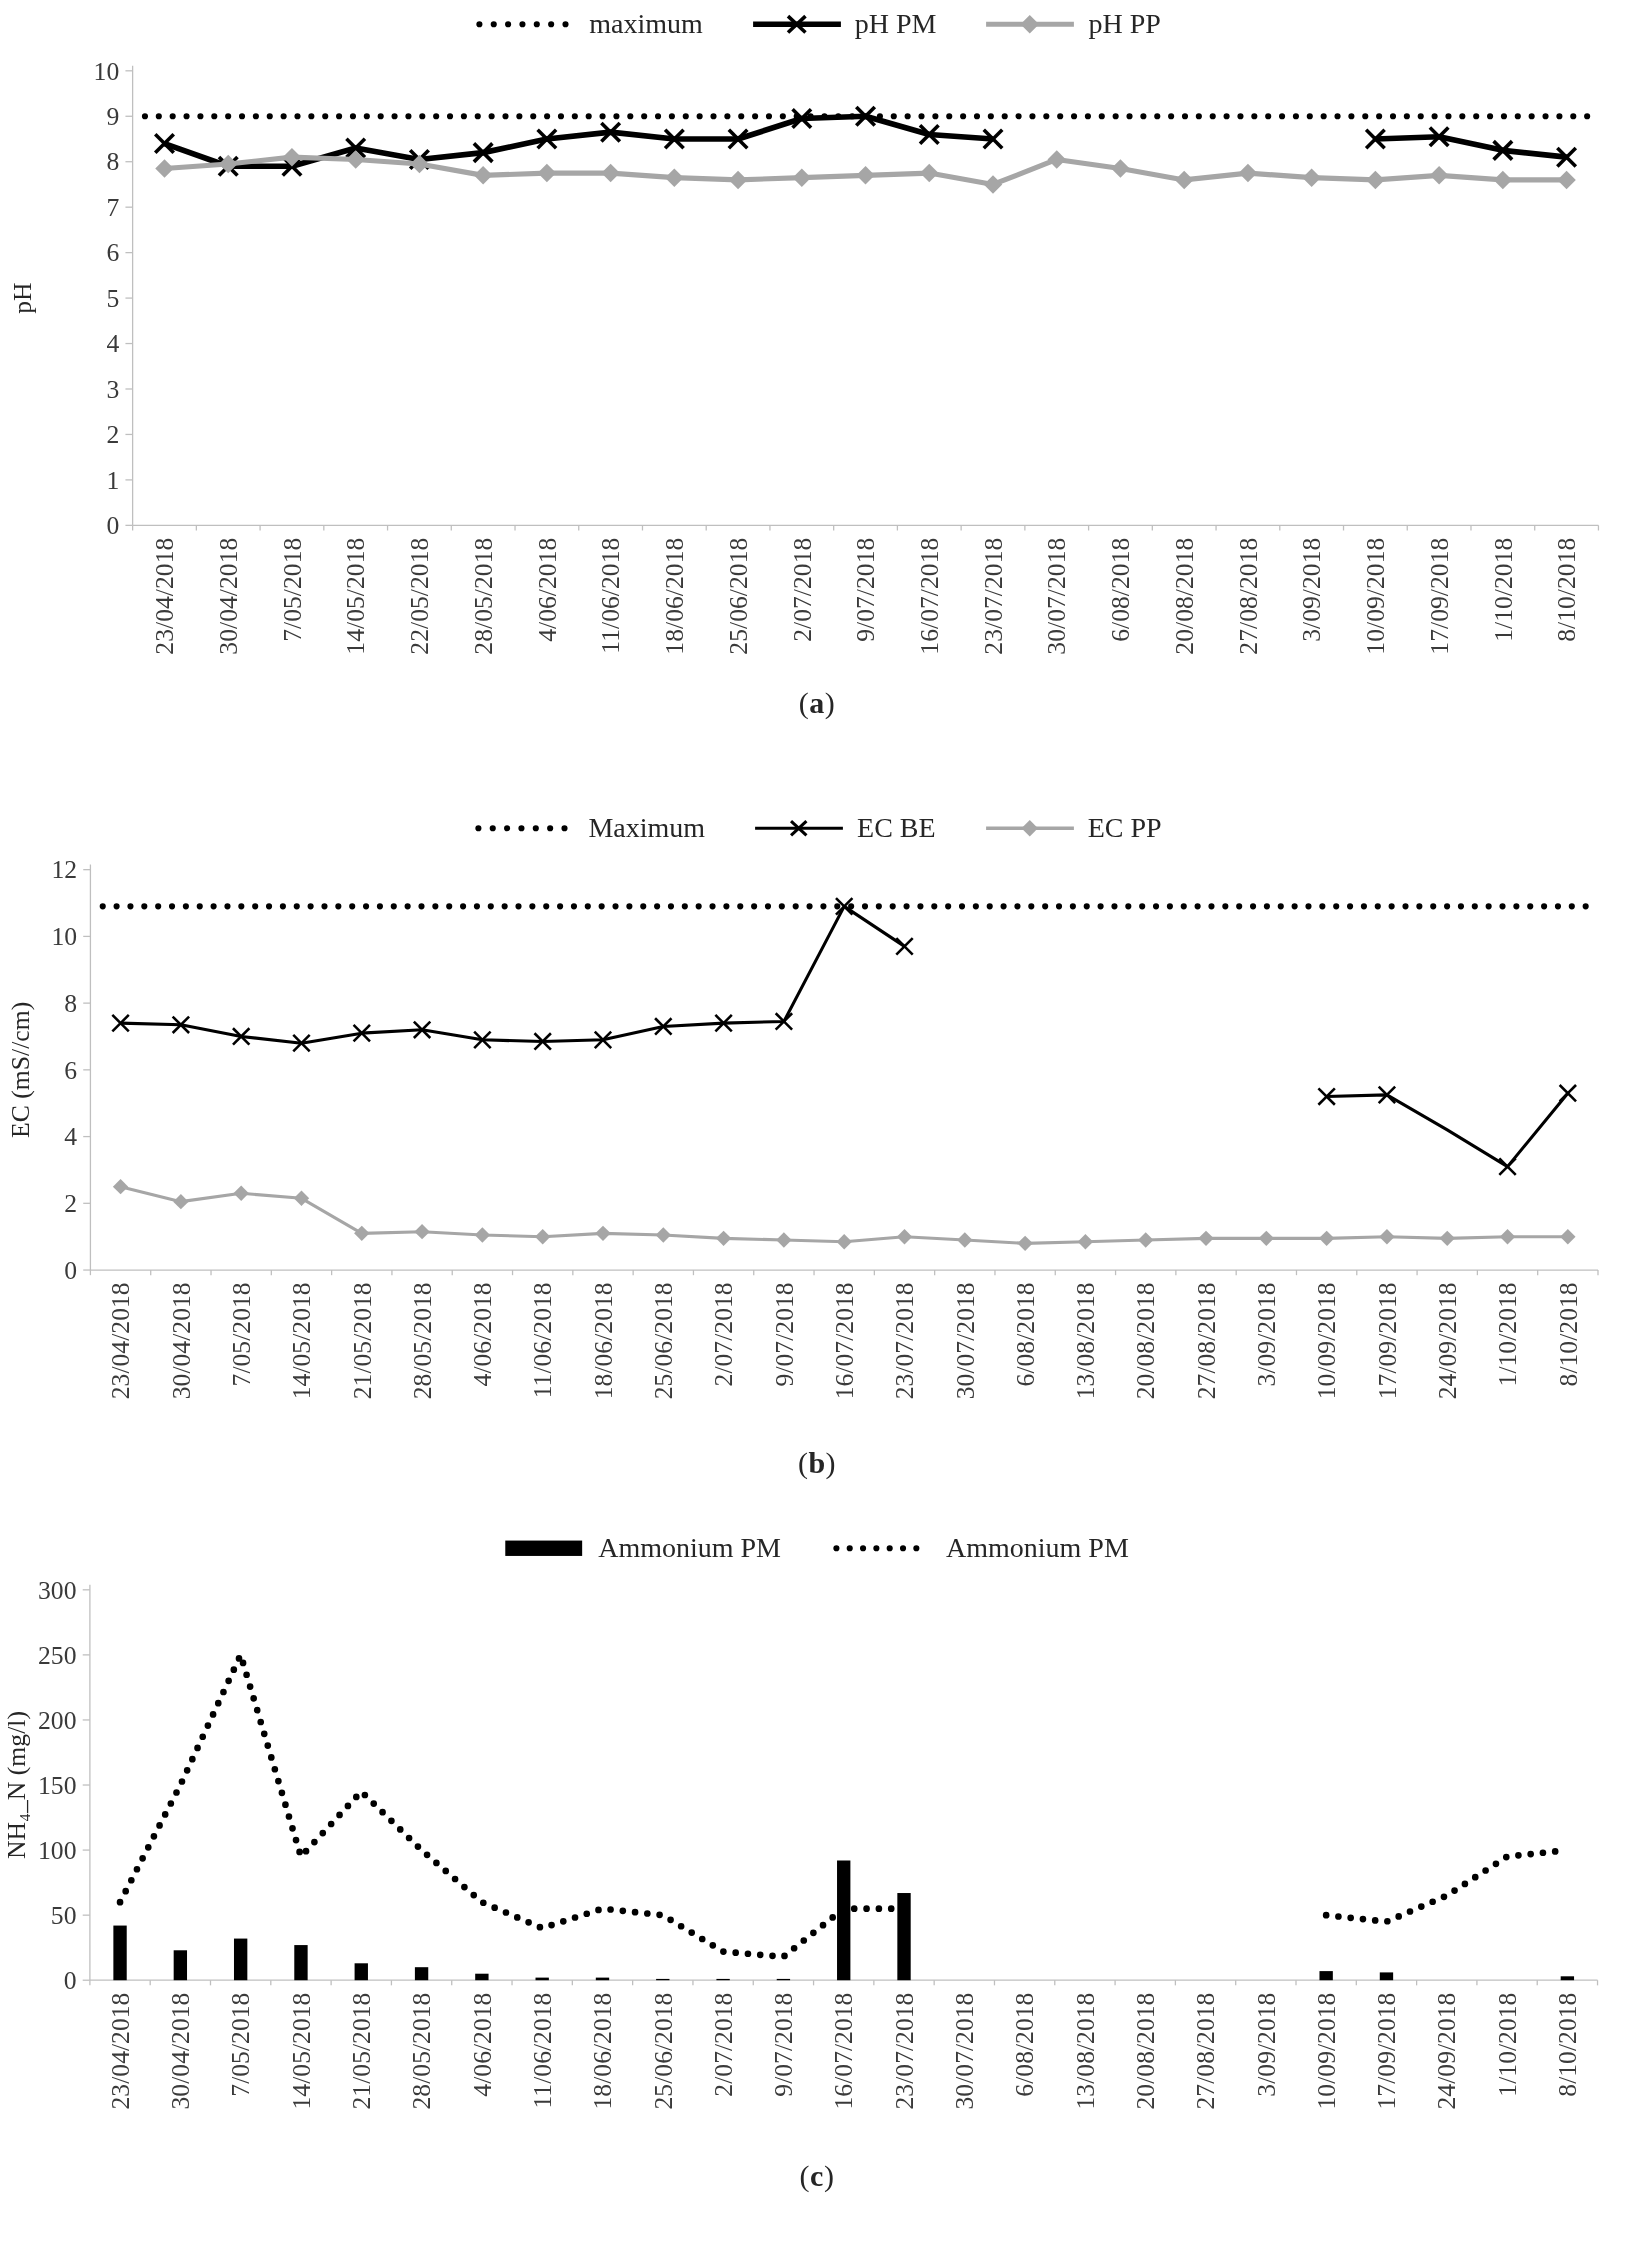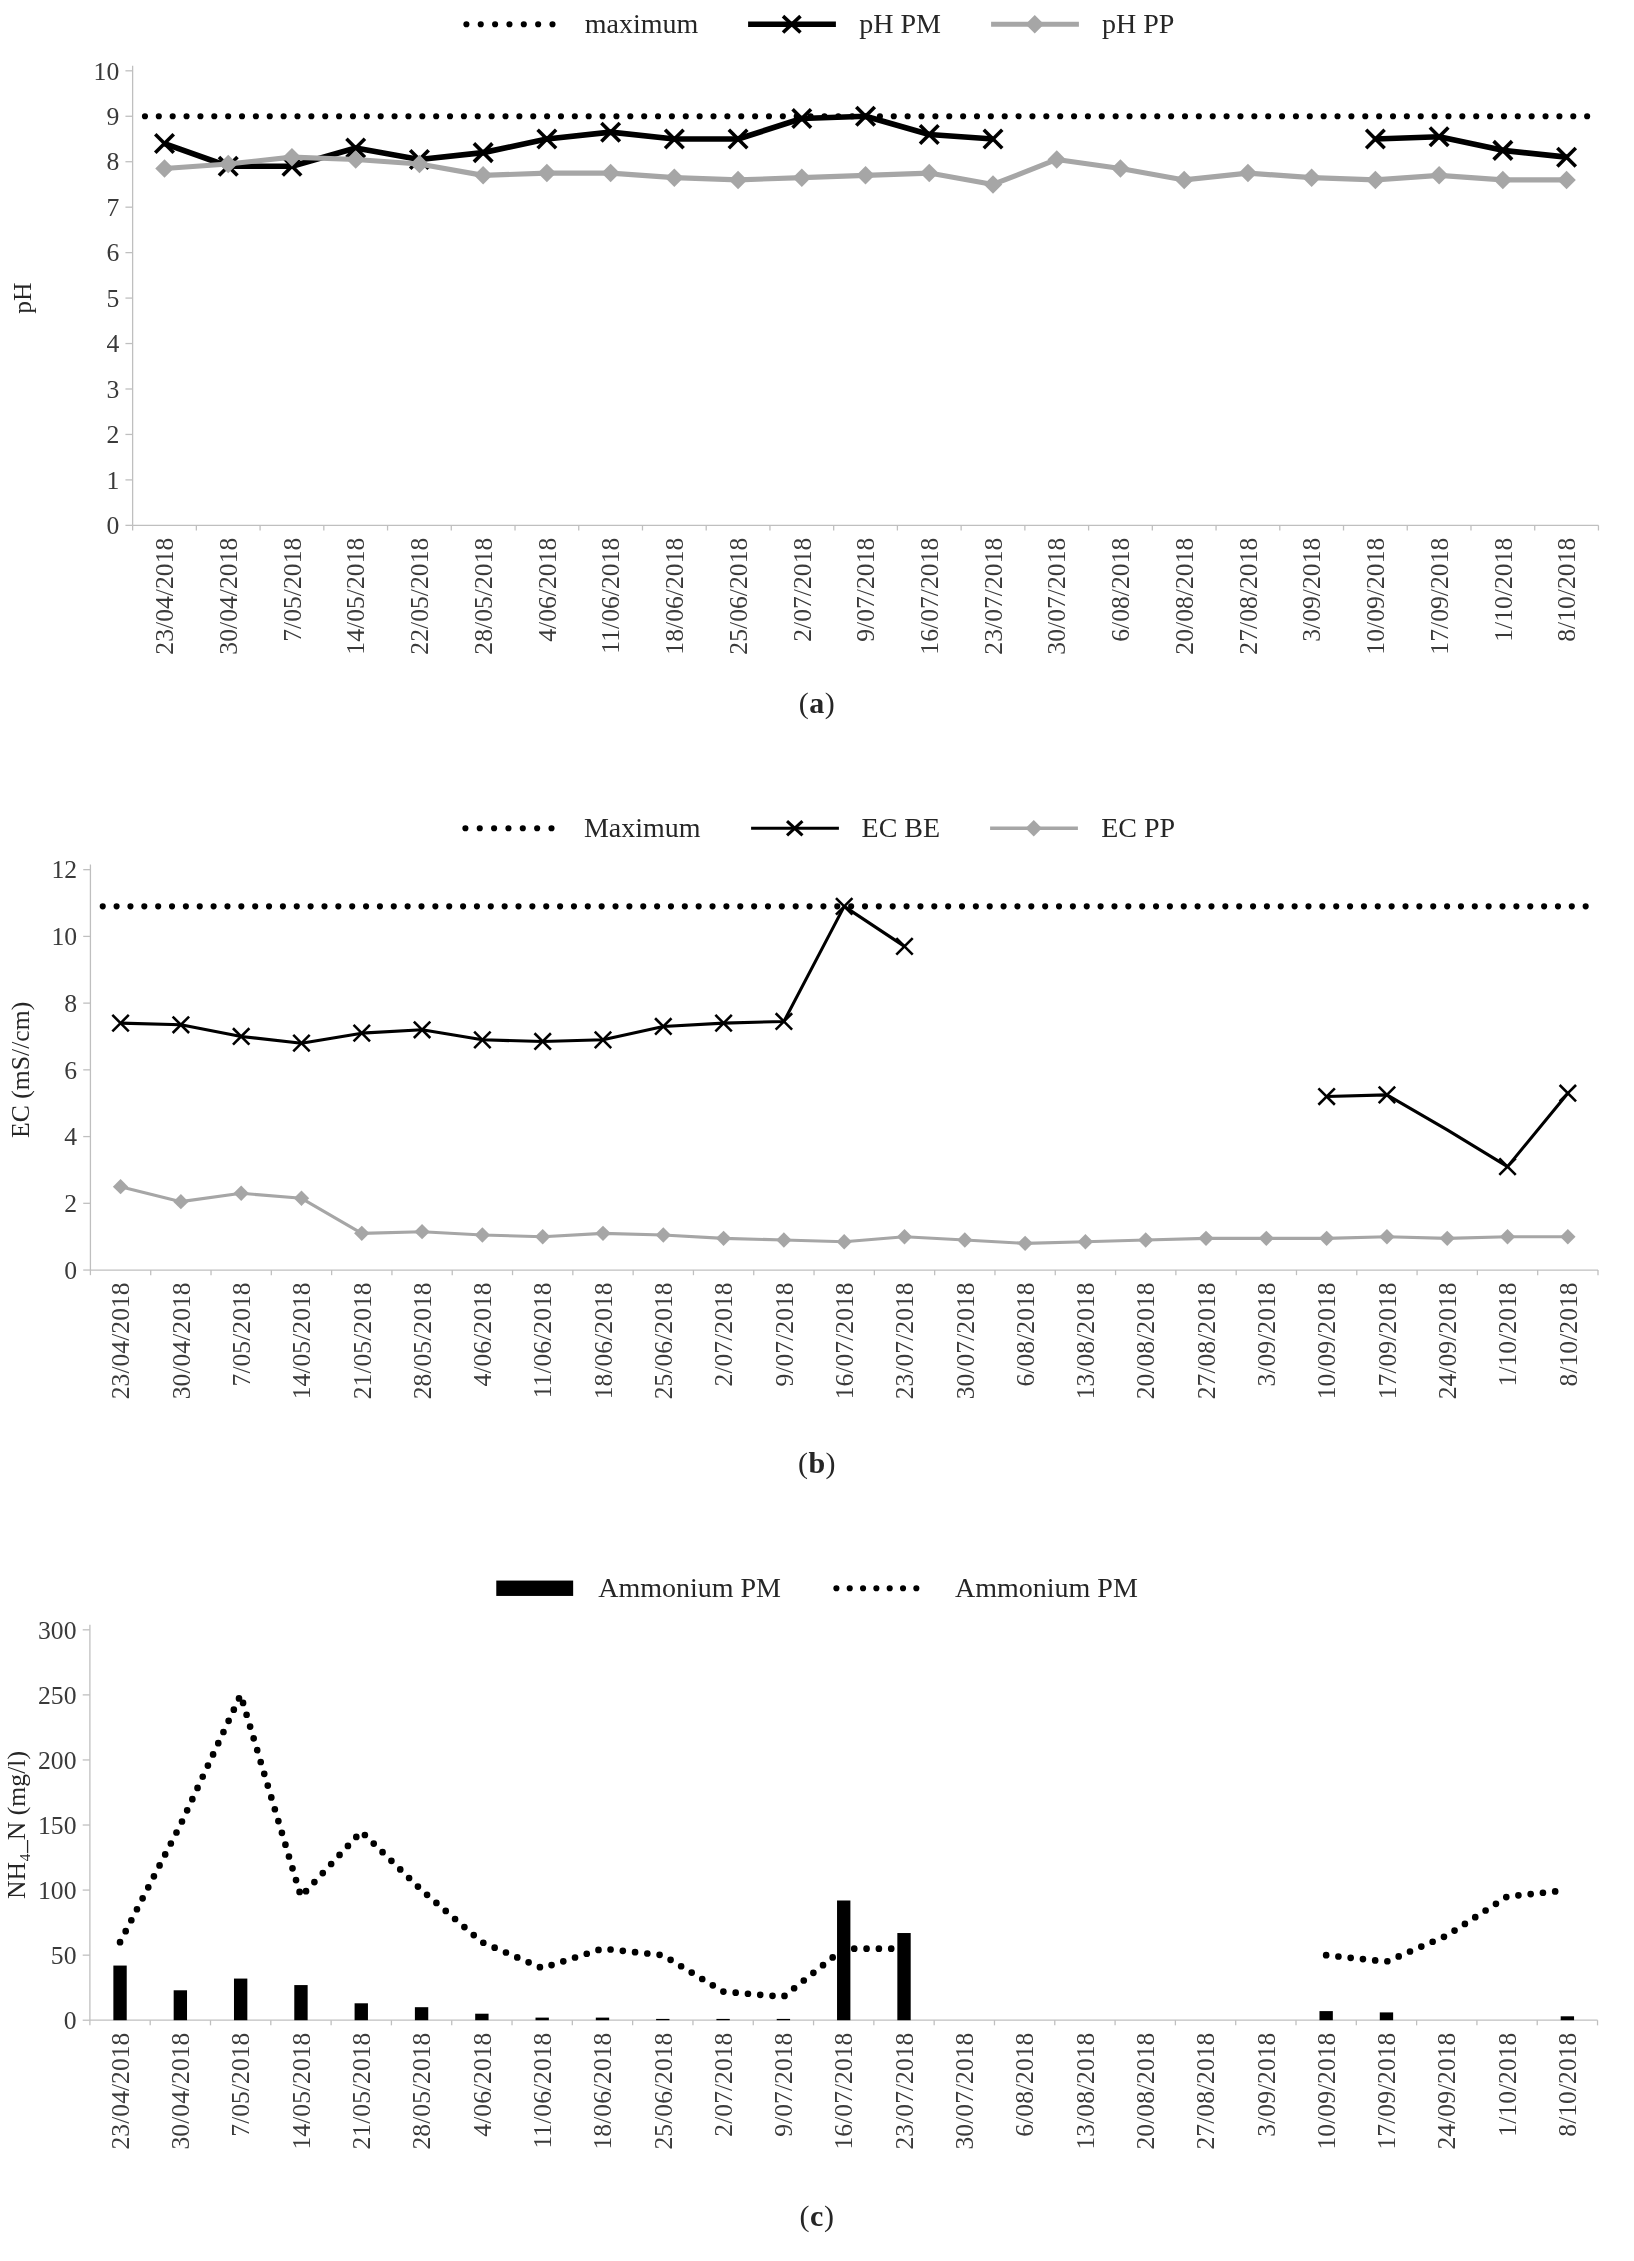--- a/index.html
+++ b/index.html
@@ -4,23 +4,23 @@
 <style>
   html,body{margin:0;padding:0;}
   body{
     width:1634px;height:2261px;background:#ffffff;overflow:hidden;
     font-family:"Liberation Serif","DejaVu Serif",serif;color:#262626;
   }
   .page{width:1634px;height:2261px;}
   .panel{display:flex;flex-direction:column;align-items:center;}
   .panel-a{padding-top:8.2px;}
   .panel-b{margin-top:92px;}
-  .panel-c{margin-top:92px;}
+  .panel-c{margin-top:52px;}
   .legend{display:flex;align-items:center;justify-content:center;gap:49px;height:32px;}
-  .legend-item{display:flex;align-items:center;gap:22px;}
+  .legend-item{display:flex;align-items:center;gap:13px;}
   .legend-label{font-size:28px;white-space:nowrap;}
   .caption{font-size:30px;margin-top:4.1px;letter-spacing:0.5px;}
   .caption b{font-weight:bold;}
   svg.chart{display:block;}
   .sw{flex:0 0 auto;}
 </style>
 </head>
 <body>
 
 <div class="page">

